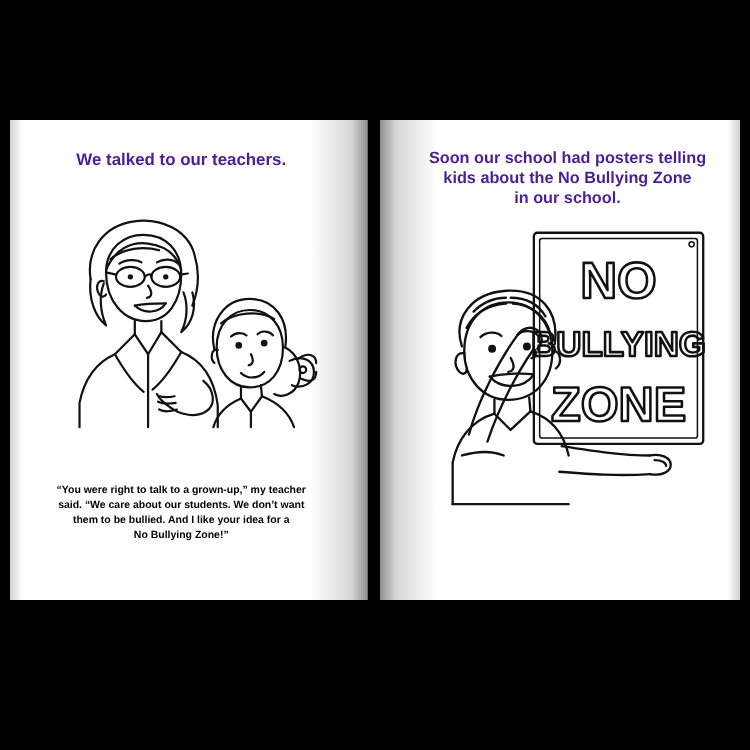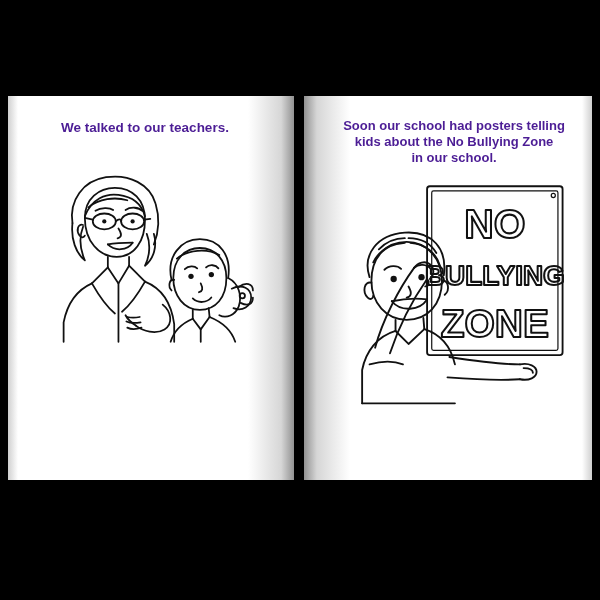--- a/index.html
+++ b/index.html
@@ -210,20 +210,24 @@
 
             <path d="M184 176 L184 186"></path>
             <path d="M202 174 L203 184"></path>
             <path d="M184 186 C170 192 162 202 159 212"></path>
             <path d="M203 184 C218 190 228 200 232 212"></path>
             <path d="M184 186 L193 198 L203 184"></path>
             <path d="M193 198 L193 212"></path>
           </svg>
         </div>
 
+        <div class="caption">“You were right to talk to a grown-up,” my teacher
+said.  “We care about our students.  We don’t want
+them to be bullied.  And I like your idea for a
+No Bullying Zone!”</div>
 
       </div>
     </div>
 
     <div class="page right">
       <div class="page-inner">
 
         <div class="heading" style="white-space: pre-line;">Soon our school had posters telling
 kids about the No Bullying Zone
 in our school.</div>

